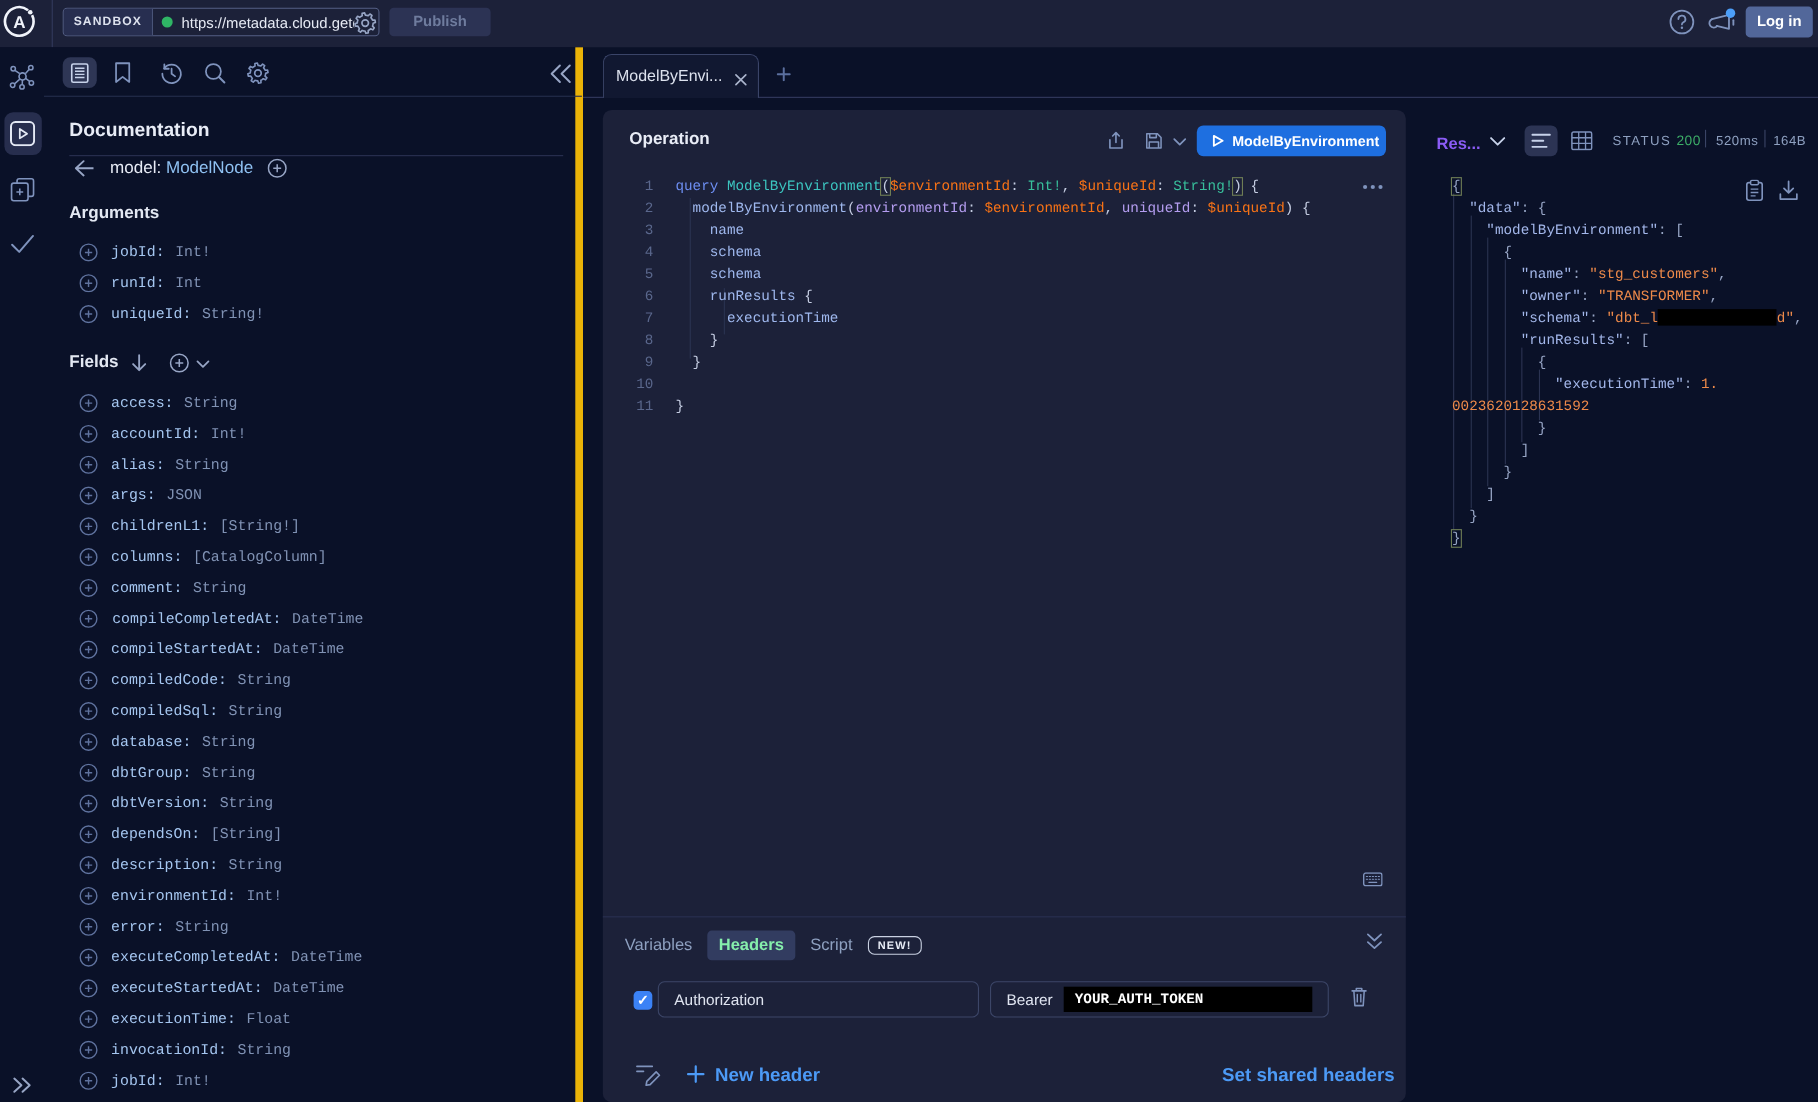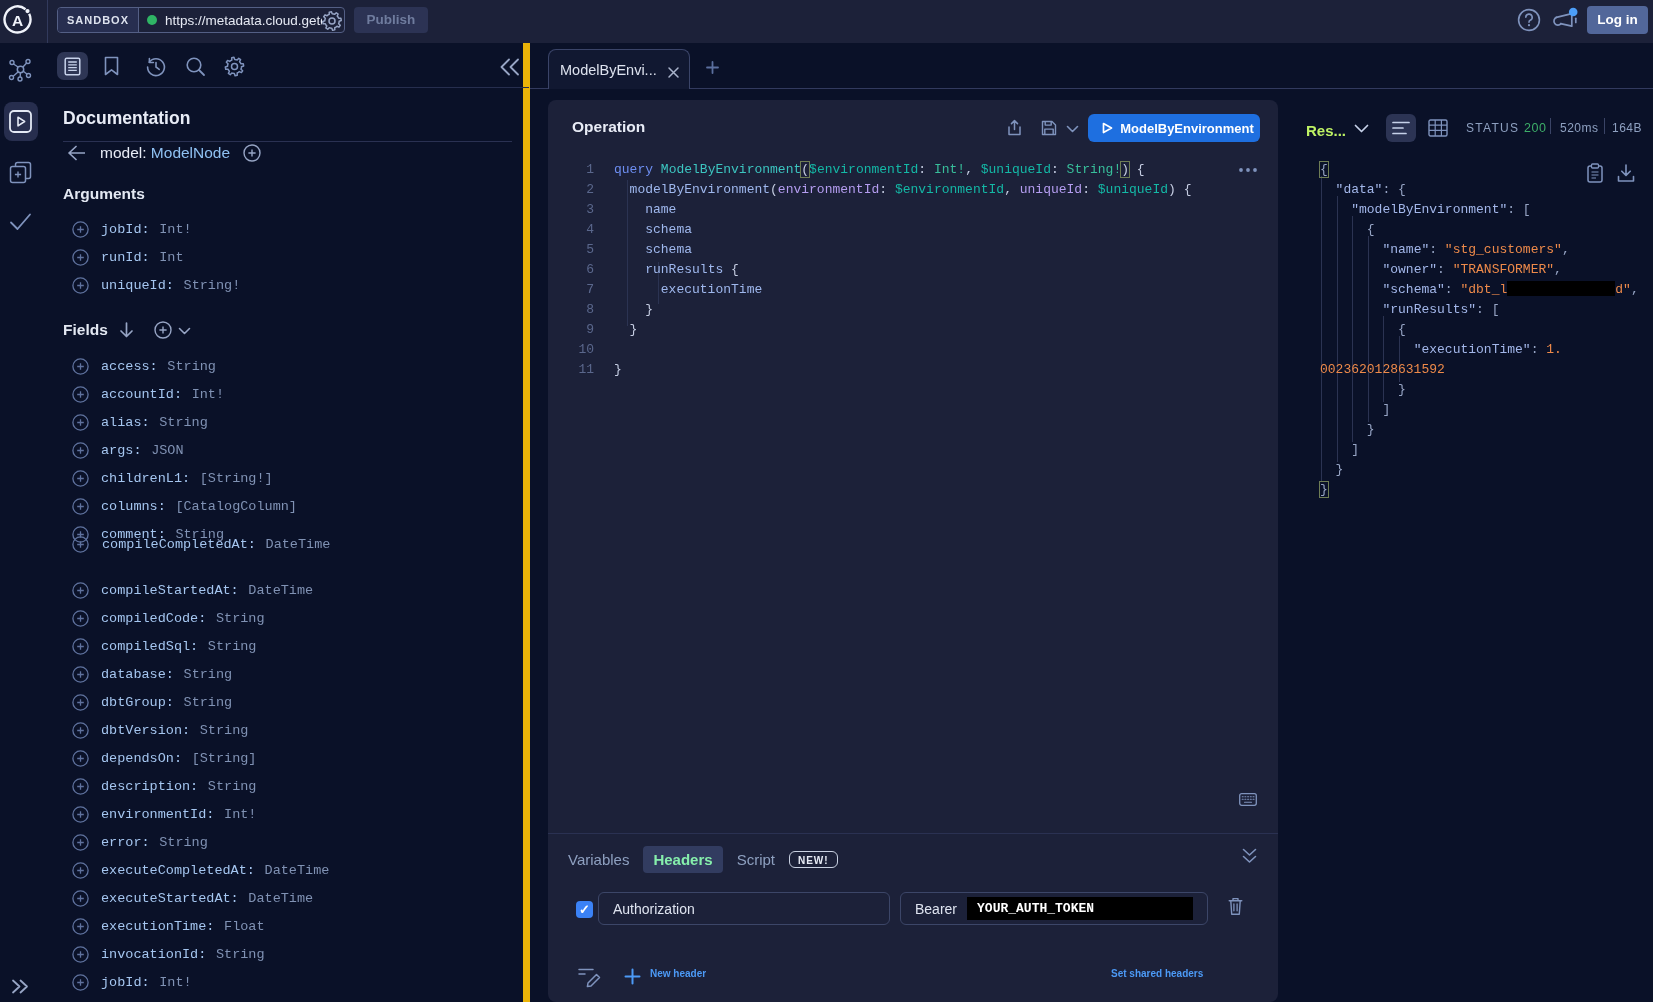--- a/index.html
+++ b/index.html
@@ -15,21 +15,21 @@
   #logocell { position:absolute; left:0; top:0; width:48px; height:43px;
     border-right:1px solid #323a5c; }
   #urlpill { position:absolute; left:57px; top:7px; width:288px; height:26px;
     border:1px solid #545f85; border-radius:4px; display:flex; align-items:stretch; }
   #sandboxseg { color:#dde2ee; font-size:11px; font-weight:bold; letter-spacing:1px;
     display:flex; align-items:center; padding:0 9px; background:#272e50; border-radius:3px 0 0 3px;
     border-right:1px solid #545f85; }
   #urlseg { display:flex; align-items:center; gap:8px; padding:0 8px; flex:1; min-width:0; }
   .greendot { width:10px; height:10px; border-radius:50%; background:#2fb565; flex:none; }
   #urltext { color:#e6eaf4; font-size:13.5px; white-space:nowrap; overflow:hidden; width:157px; }
-  #pubbtn { position:absolute; left:354px; top:7px; width:74px; height:26px; background:#2c3354;
+  #pubbtn { position:absolute; left:354px; top:7px; width:92px; height:26px; background:#2c3354;
     border-radius:4px; color:#6f7c9e; font-size:13.5px; font-weight:bold; text-align:center;
     line-height:26px; }
   #loginbtn { position:absolute; left:1587px; top:6px; width:61px; height:28px; background:#52679a;
     border-radius:4px; color:#fff; font-size:13.5px; font-weight:bold; text-align:center; line-height:28px; }
 
   #rail { position:absolute; left:0; top:43px; width:40px; height:959px; background:#0a1128; }
   #railsel { position:absolute; left:4px; top:59px; width:34px; height:39px; background:#272e4e; border-radius:8px; }
 
   #sidebar { position:absolute; left:40px; top:43px; width:490px; height:959px;
     background:#0a1128; border-right:7px solid #eab308; }
@@ -55,41 +55,41 @@
   #ophead { position:absolute; left:24px; top:18px; font-size:15.5px; font-weight:bold; color:#e8ecf6; }
   #runbtn { position:absolute; left:540px; top:14px; width:172px; height:28px; background:#1e6fe0;
     border-radius:6px; color:#fff; font-size:13px; font-weight:bold; display:flex;
     align-items:center; justify-content:center; padding-left:26px; }
   .lnum { position:absolute; width:46px; text-align:right; color:#5a678c; font-size:13px;
     font-family:"Liberation Mono", monospace; line-height:20px; }
   .cline { position:absolute; left:66px; font-size:13px; font-family:"Liberation Mono", monospace;
     white-space:pre; color:#c5cde2; line-height:20px; }
   .tok-kw { color:#6d8ef2; }
   .tok-op { color:#3cc5c0; }
-  .tok-var { color:#14b8a6; }
+  .tok-var { color:#f97316; }
   .tok-type { color:#38bf9b; }
   .tok-attr { color:#b49df0; }
   .tok-field { color:#9fb8ee; }
   .tok-pun { color:#c5cde2; }
   .brk { outline:1px solid #6e7d55; }
 
   #carddiv { position:absolute; left:0px; top:733px; width:730px; height:1px; background:#2a3152; }
   #vtabs { position:absolute; left:20px; top:746px; display:flex; align-items:center; gap:14px; }
   .vtab { color:#8ea0c0; font-size:15px; }
   .vtab-sel { background:#323c60; border-radius:4px; color:#86efac; font-weight:bold; padding:5px 10px; }
   .newbadge { border:1.5px solid #c9d1e2; border-radius:6px; color:#e8ecf6; font-size:10px;
     font-weight:bold; letter-spacing:1px; padding:2.5px 8px 1.5px; }
   .hinput { position:absolute; height:33px; border:1px solid #3c4668; border-radius:6px;
     color:#dfe4f0; font-size:14px; display:flex; align-items:center; padding:0 14px; }
   #chk { position:absolute; left:28px; top:801px; width:17px; height:17px; background:#3b82f6;
     border-radius:4px; color:#fff; font-size:13px; font-weight:bold; text-align:center; line-height:17px; }
-  .blink { color:#4c9af6; font-weight:bold; font-size:10px; position:absolute; }
+  .blink { color:#4c9af6; font-weight:bold; font-size:17px; position:absolute; }
 
   #resp { position:absolute; left:1290px; top:100px; width:363px; height:902px; }
-  #resphead { position:absolute; left:16px; top:22px; font-size:15px; font-weight:bold; color:#bef264; }
+  #resphead { position:absolute; left:16px; top:22px; font-size:15px; font-weight:bold; color:#8b5cf6; }
   #respsel { position:absolute; left:96px; top:14px; width:30px; height:28px; background:#2c3454; border-radius:6px; }
   .rmeta { position:absolute; top:21px; font-size:12px; color:#8ea0c0; letter-spacing:1.3px; }
   .rline { position:absolute; font-size:13px; font-family:"Liberation Mono", monospace; white-space:pre; line-height:20px; }
   .jkey { color:#a3b7ea; }
   .jval { color:#ee8a4a; }
   .jpun { color:#97a5c5; }
   .guide { position:absolute; width:1px; background:#2b3352; }
   .vsep { position:absolute; top:18px; width:1px; height:16px; background:#3a4466; }
 </style>
 </head>
@@ -183,21 +183,21 @@
       </svg>
       <span class="mono"><span class="fname">columns:</span> <span class="ftype">[CatalogColumn]</span></span>
     </div>
 <div class="frow" style="top:477px;">
       <svg class="pluscirc" width="17" height="17" viewBox="0 0 17 17">
         <circle cx="8.5" cy="8.5" r="7.6" fill="none" stroke="#5f729e" stroke-width="1.3"></circle>
         <path d="M8.5 5.2v6.6M5.2 8.5h6.6" stroke="#5f729e" stroke-width="1.3"></path>
       </svg>
       <span class="mono"><span class="fname">comment:</span> <span class="ftype">String</span></span>
     </div>
-<div class="frow" style="top:487px;gap:13px;">
+<div class="frow" style="top:505px;gap:13px;">
       <svg class="pluscirc" width="17" height="17" viewBox="0 0 17 17">
         <circle cx="8.5" cy="8.5" r="7.6" fill="none" stroke="#5f729e" stroke-width="1.3"></circle>
         <path d="M8.5 5.2v6.6M5.2 8.5h6.6" stroke="#5f729e" stroke-width="1.3"></path>
       </svg>
       <span class="mono"><span class="fname">compileCompletedAt:</span> <span class="ftype">DateTime</span></span>
     </div>
 <div class="frow" style="top:533px;">
       <svg class="pluscirc" width="17" height="17" viewBox="0 0 17 17">
         <circle cx="8.5" cy="8.5" r="7.6" fill="none" stroke="#5f729e" stroke-width="1.3"></circle>
         <path d="M8.5 5.2v6.6M5.2 8.5h6.6" stroke="#5f729e" stroke-width="1.3"></path>

